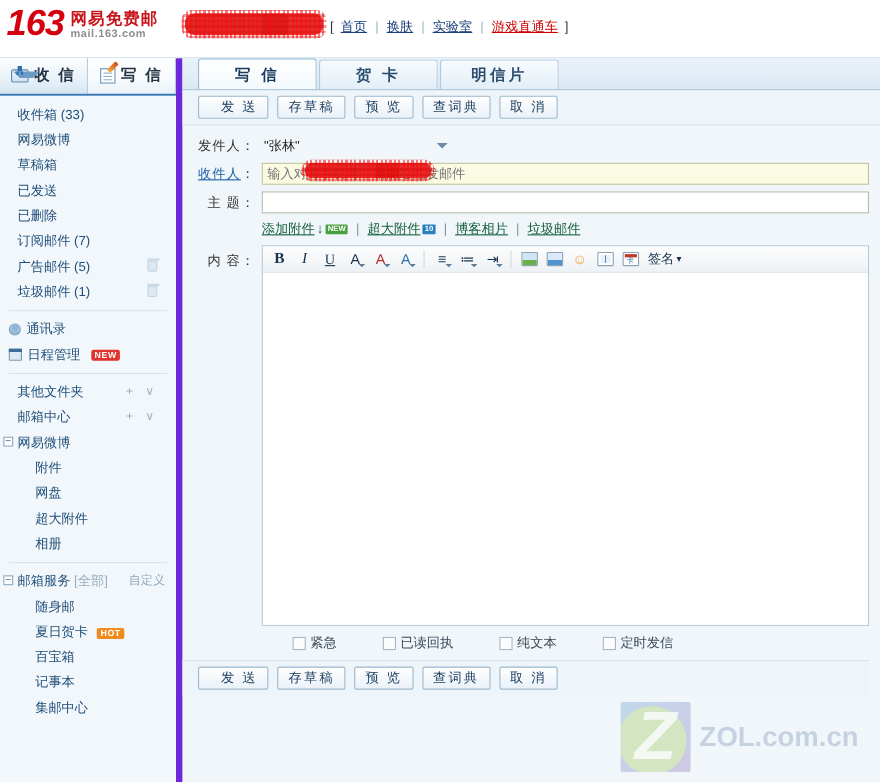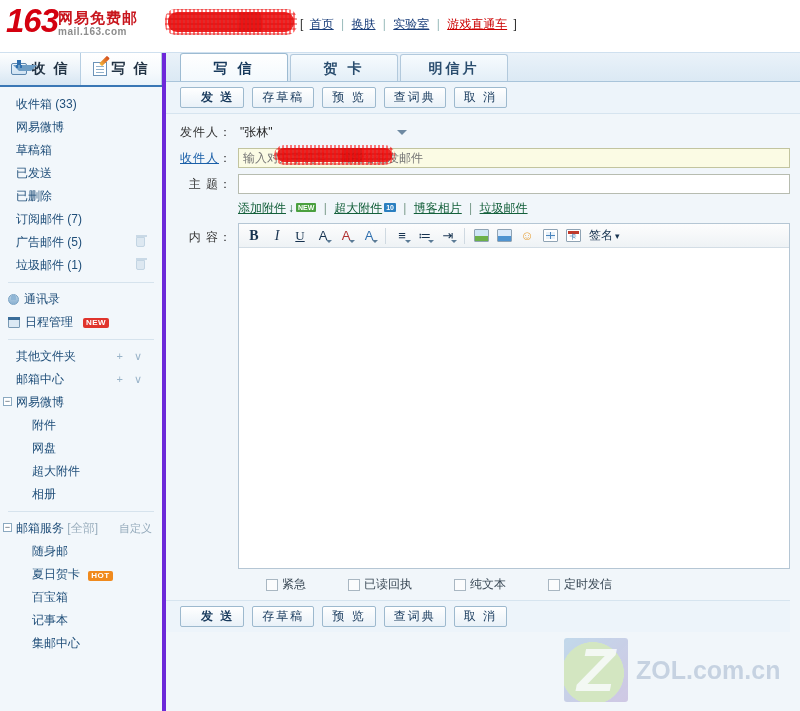--- a/index.html
+++ b/index.html
@@ -23,21 +23,21 @@
   }
   .logo-block {
     position: absolute; left: 6px; top: 4px;
     display: flex; align-items: flex-end;
   }
   .logo-163 {
     font-family: "Liberation Sans", sans-serif;
     font-size: 33px; font-weight: bold; font-style: italic;
     color: #d4000f; letter-spacing: -1px; line-height: 34px;
   }
-  .logo-cn { line-height: 1.1; padding-bottom: 1px; }
+  .logo-cn { margin-left: 6px; line-height: 1.1; padding-bottom: 1px; }
   .logo-cn .l1 { font-size: 15px; font-weight: bold; color: #c8151d; letter-spacing: 1px;}
   .logo-cn .l2 { font-size: 10px; font-weight: bold; color: #8d8d8d; letter-spacing: .5px;}
 
   .redact {
     position: absolute;
     background: radial-gradient(circle at 20% 40%, #e02020 0 45%, transparent 46%),
                 radial-gradient(circle at 50% 60%, #d81313 0 48%, transparent 49%),
                 radial-gradient(circle at 80% 35%, #e52424 0 45%, transparent 46%),
                 linear-gradient(#e31b1b, #c40d0d);
     border-radius: 9px;
@@ -60,21 +60,21 @@
   .toplinks a.red { color: #cc0000; }
   .toplinks .sep { color: #9bb; margin: 0 1px; }
 
   
   .body-split { position: relative; height: 658px; }
 
   
   .sidebar {
     position: absolute; left: 0; top: 0; width: 166px; height: 658px;
     background: #f2f7fb;
-    border-right: 4px solid #6d28d9;
+    border-right: 6px solid #6d28d9;
   }
   .sb-actions {
     display: flex; height: 34px; align-items: stretch;
     background: linear-gradient(#ffffff, #dfeaf4);
     border-bottom: 2px solid #3a77b5;
   }
   .sb-btn {
     flex: 1; display: flex; align-items: center; justify-content: center;
     gap: 5px; font-size: 14px; font-weight: bold; color: #234;
     letter-spacing: 2px; cursor: pointer;
@@ -212,21 +212,21 @@
     display: flex; gap: 8px;
   }
   .btn-row.bottom { border-bottom: none; border-top: 1px solid #d6e4ef; }
   .btn {
     min-width: 48px; height: 21px; line-height: 19px;
     padding: 0 9px; font-size: 12px; color: #17395c;
     background: linear-gradient(#ffffff,#e9f1f8);
     border: 1px solid #9db9ce; border-radius: 2px;
     cursor: pointer; text-align: center; letter-spacing: 2px;
   }
-  .btn.primary { font-weight: bold; padding-left: 20px; }
+  .btn.primary { font-weight: normal; padding-left: 20px; }
 
   
   .form-area { padding: 8px 10px 0 0; }
   .frow { display: flex; align-items: center; margin-bottom: 6px; min-height: 20px; }
   .flabel {
     width: 72px; text-align: right; padding-right: 6px;
     font-size: 12px; color: #333; letter-spacing: 1px; flex: none;
   }
   .flabel a { color: #1a5fa8; text-decoration: underline; }
   .from-val {

